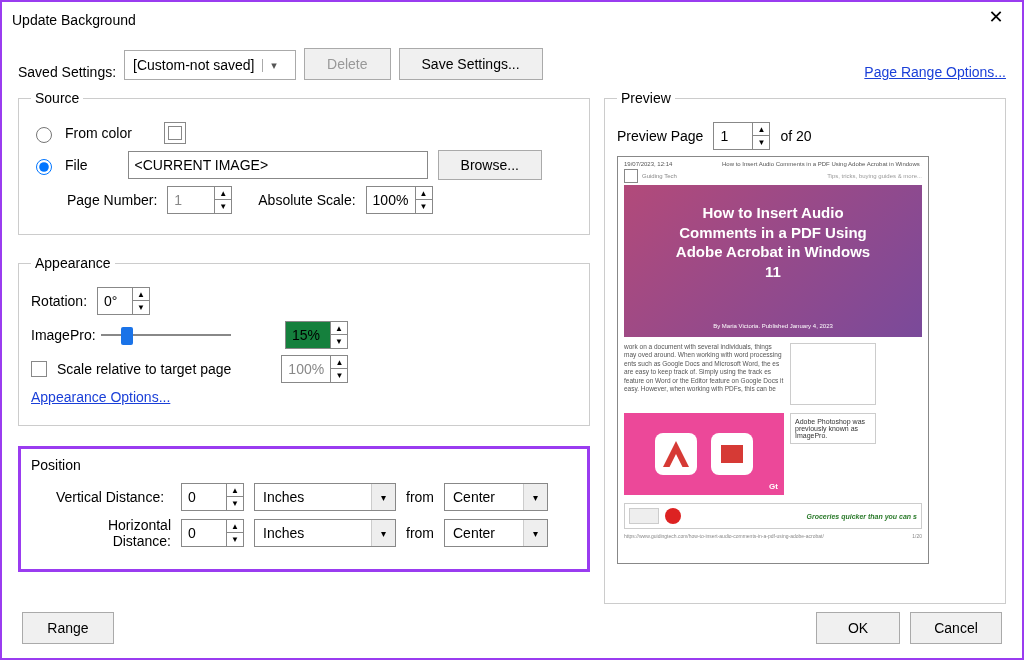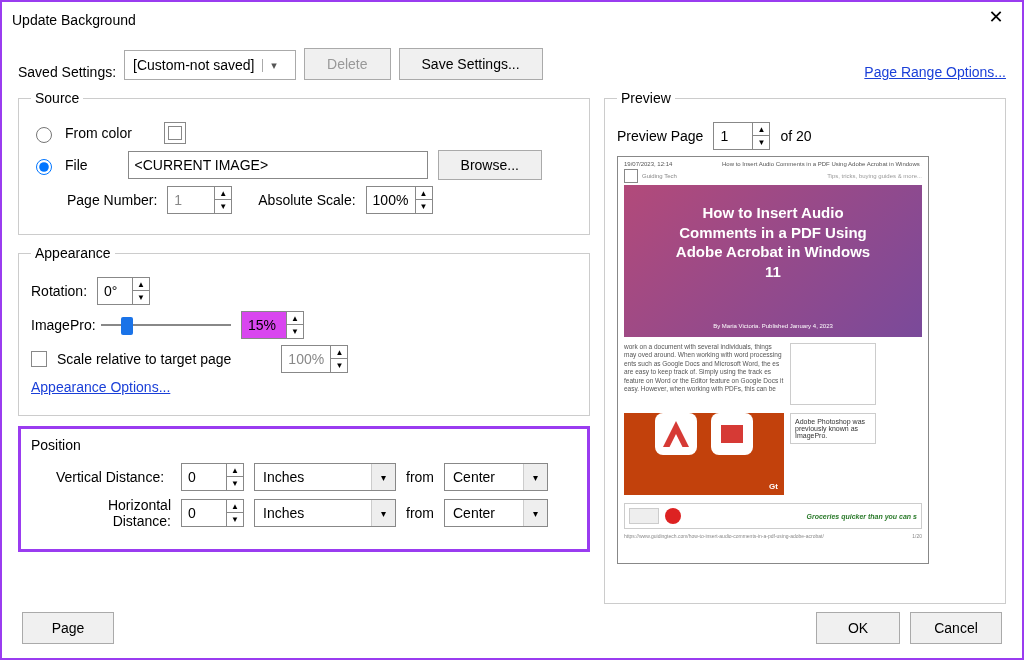--- a/index.html
+++ b/index.html
@@ -29,32 +29,32 @@
 .combo .arrow { width: 22px; border-left: 1px solid #aaa; text-align: center; font-size: 11px; color: #555; }
 .btn {
   border: 1px solid #aaa; background: #f0f0f0; height: 32px;
   padding: 0 22px; font-size: 14px; display: inline-flex; align-items: center; justify-content: center;
   cursor: pointer;
 }
 .btn.disabled { color: #999; }
 .link { color: #1a3fd8; text-decoration: underline; font-size: 14px; cursor: pointer; }
 .link.right { margin-left: auto; }
 .columns { display: flex; gap: 14px; flex: 1; }
-.col-left { width: 572px; display: flex; flex-direction: column; gap: 10px; }
+.col-left { width: 572px; display: flex; flex-direction: column; gap: 20px; }
 .col-right { flex: 1; }
 fieldset { border: 1px solid #ccc; padding: 10px 12px 14px 12px; margin: 0; }
 legend { font-size: 14px; padding: 0 4px; }
 .row { display: flex; align-items: center; gap: 10px; margin: 6px 0; font-size: 14px; }
 input[type=radio] { width: 16px; height: 16px; }
 .swatch { width: 22px; height: 22px; border: 1px solid #888; display: inline-flex; align-items: center; justify-content: center; }
 .swatch .inner { width: 14px; height: 14px; border: 1px solid #888; background: #fff; }
 .textbox { border: 1px solid #888; background: #fff; height: 28px; padding: 0 6px; font-size: 14px; display: inline-flex; align-items: center; }
 .spinner { display: inline-flex; height: 28px; }
 .spinner .val { border: 1px solid #888; padding: 0 6px; min-width: 40px; display: inline-flex; align-items: center; font-size: 14px; background: #fff; }
-.spinner .val.sel { background: #d946ef; }
+.spinner .val.sel { background: #15803d; margin-left: 44px; }
 .spinner .val.disabled { color: #888; }
 .spinner .btns { display: flex; flex-direction: column; border: 1px solid #888; border-left: none; }
 .spinner .btns div { height: 13px; width: 16px; font-size: 8px; text-align: center; line-height: 13px; cursor: pointer; }
 .spinner .btns div:first-child { border-bottom: 1px solid #888; }
 .checkbox { width: 16px; height: 16px; border: 1px solid #888; display: inline-block; }
 .slider { position: relative; width: 130px; height: 20px; }
 .slider .track { position: absolute; top: 9px; left: 0; right: 0; height: 2px; background: #888; }
 .slider .thumb { position: absolute; top: 2px; width: 12px; height: 18px; background: #1a73e8; border-radius: 2px; }
 .position-hl { border: 3px solid #9a3cf0; padding: 8px 10px 14px 10px; }
 .dropdown { display: inline-flex; border: 1px solid #888; height: 28px; align-items: center; background: #fff; }
@@ -66,21 +66,21 @@
 .prev-logo .lg { width: 14px; height: 14px; border: 1px solid #888; }
 .prev-logo .lgt { font-size: 6px; color: #888; }
 .prev-tag { font-size: 6px; color: #999; margin-left: auto; }
 .hero { margin: 2px 6px; height: 152px; background: linear-gradient(135deg, #b24a7a, #7a4a9a); position: relative; color: #fff; }
 .hero h1 { margin: 0; padding: 18px 50px 0 50px; font-size: 15px; font-weight: bold; text-align: center; line-height: 1.3; }
 .hero .byline { position: absolute; bottom: 8px; width: 100%; text-align: center; font-size: 6px; }
 .bodyrow { display: flex; padding: 4px 6px; gap: 6px; }
 .bodytxt { font-size: 6.5px; color: #555; line-height: 1.3; width: 160px; }
 .sidecard { width: 86px; height: 62px; border: 1px solid #ccc; }
 .iconrow { display: flex; padding: 4px 6px; gap: 6px; align-items: flex-start; }
-.iconbox { width: 160px; height: 82px; background: #c2410c; display: flex; align-items: flex-start; justify-content: center; gap: 14px; position: relative; }
+.iconbox { width: 160px; height: 82px; background: #ec4899; display: flex; align-items: center; justify-content: center; gap: 14px; position: relative; }
 .adobe-ico { width: 42px; height: 42px; background: #fff; border-radius: 8px; display: flex; align-items: center; justify-content: center; }
 .adobe-sym { width: 26px; height: 26px; background: #d63a35; clip-path: polygon(50% 0, 100% 100%, 75% 100%, 50% 50%, 25% 100%, 0 100%); }
 .sound-ico { width: 42px; height: 42px; background: #fff; border-radius: 8px; display: flex; align-items: center; justify-content: center; }
 .sound-sym { width: 22px; height: 18px; background: #d63a35; }
 .gt { position: absolute; bottom: 4px; right: 6px; font-size: 8px; color: #fff; font-weight: bold; }
 .sidecap { width: 86px; font-size: 7px; color: #333; padding: 4px; border: 1px solid #ccc; }
 .adbar { margin: 4px 6px; height: 26px; border: 1px solid #ccc; display: flex; align-items: center; font-size: 7px; padding: 0 4px; gap: 6px; }
 .adimg { width: 30px; height: 16px; background: #eee; border: 1px solid #ccc; }
 .footer-url { font-size: 5px; color: #888; padding: 0 6px; display: flex; justify-content: space-between; }
 .bottombar { display: flex; gap: 10px; padding: 8px 4px 4px 4px; align-items: center; }
@@ -287,19 +287,19 @@
             <div class="footer-url">
               <span>https://www.guidingtech.com/how-to-insert-audio-comments-in-a-pdf-using-adobe-acrobat/</span>
               <span>1/20</span>
             </div>
           </div>
         </fieldset>
       </div>
     </div>
 
     <div class="bottombar">
-      <div class="btn" style="width:92px">Page</div>
+      <div class="btn" style="width:92px">Range</div>
       <span style="flex:1"></span>
       <div class="btn" style="width:84px">OK</div>
       <div class="btn" style="width:92px">Cancel</div>
     </div>
   </div>
 </div>
 
 </body></html>

